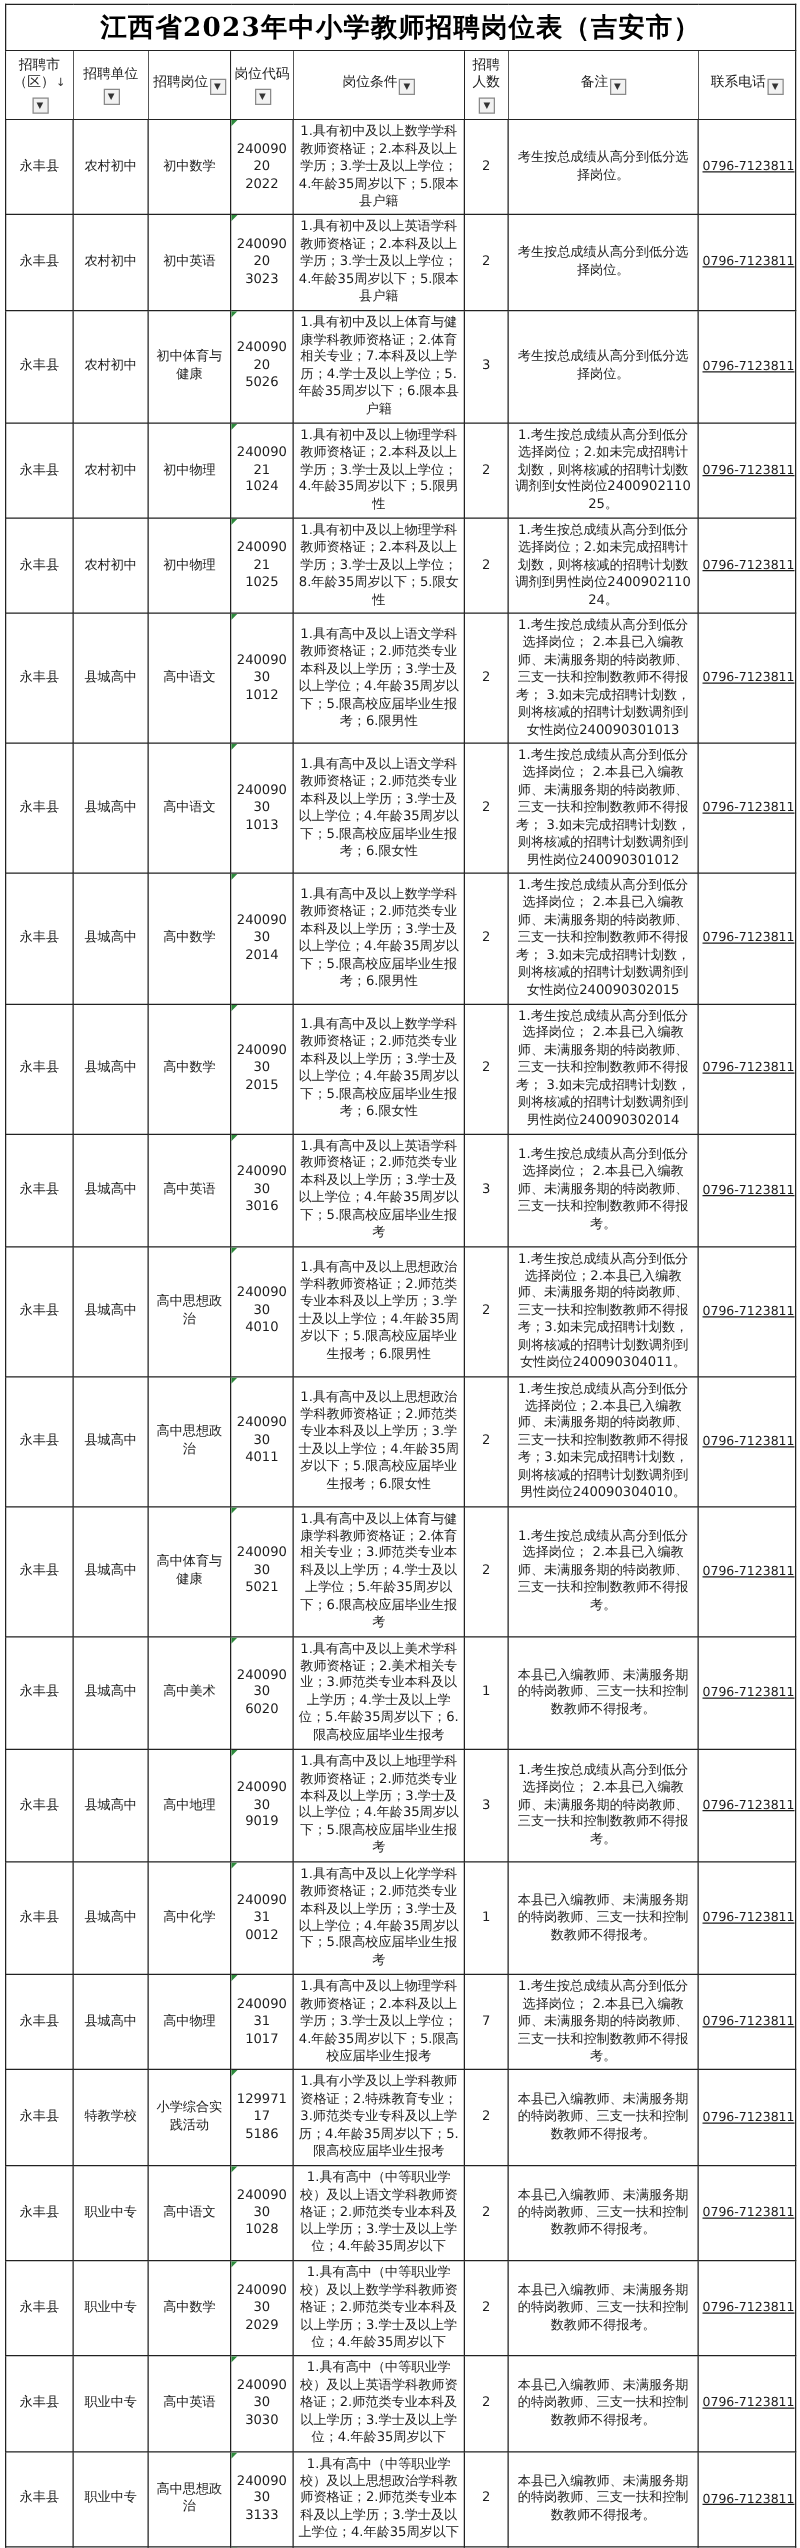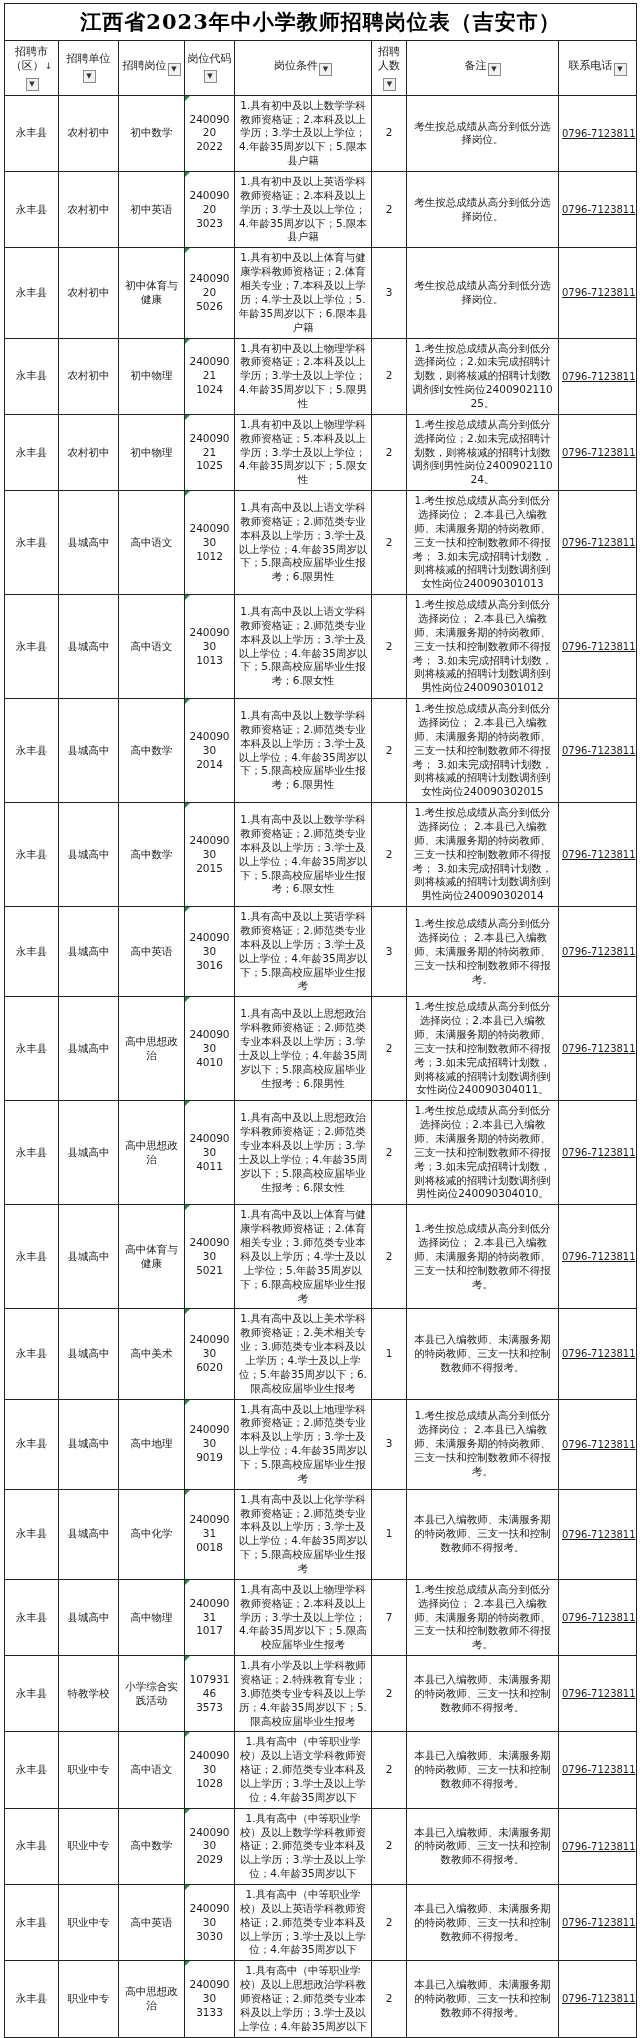--- a/index.html
+++ b/index.html
@@ -129,21 +129,21 @@
     <td class="c phone">0796-7123811</td>
   </tr>
         <tr>
     <td class="c">永丰县</td>
     <td class="c">农村初中</td>
     <td class="c">初中物理</td>
     <td class="code">
       <span class="codeline">24009021</span>
       <span class="codeline">1025</span>
     </td>
-    <td class="l">1.具有初中及以上物理学科教师资格证；5.本科及以上学历；3.学士及以上学位；4.年龄35周岁以下；5.限女性</td>
+    <td class="l">1.具有初中及以上物理学科教师资格证；2.本科及以上学历；3.学士及以上学位；8.年龄35周岁以下；5.限女性</td>
     <td class="c">2</td>
     <td class="l">1.考生按总成绩从高分到低分选择岗位；2.如未完成招聘计划数，则将核减的招聘计划数调剂到男性岗位240090211024。</td>
     <td class="c phone">0796-7123811</td>
   </tr>
         <tr>
     <td class="c">永丰县</td>
     <td class="c">县城高中</td>
     <td class="c">高中语文</td>
     <td class="code">
       <span class="codeline">24009030</span>
@@ -270,21 +270,21 @@
     <td class="c">3</td>
     <td class="l">1.考生按总成绩从高分到低分选择岗位； 2.本县已入编教师、未满服务期的特岗教师、三支一扶和控制数教师不得报考。</td>
     <td class="c phone">0796-7123811</td>
   </tr>
         <tr>
     <td class="c">永丰县</td>
     <td class="c">县城高中</td>
     <td class="c">高中化学</td>
     <td class="code">
       <span class="codeline">24009031</span>
-      <span class="codeline">0018</span>
+      <span class="codeline">0012</span>
     </td>
     <td class="l">1.具有高中及以上化学学科教师资格证；2.师范类专业本科及以上学历；3.学士及以上学位；4.年龄35周岁以下；5.限高校应届毕业生报考</td>
     <td class="c">1</td>
     <td class="l">本县已入编教师、未满服务期的特岗教师、三支一扶和控制数教师不得报考。</td>
     <td class="c phone">0796-7123811</td>
   </tr>
         <tr>
     <td class="c">永丰县</td>
     <td class="c">县城高中</td>
     <td class="c">高中物理</td>
@@ -295,22 +295,22 @@
     <td class="l">1.具有高中及以上物理学科教师资格证；2.本科及以上学历；3.学士及以上学位；4.年龄35周岁以下；5.限高校应届毕业生报考</td>
     <td class="c">7</td>
     <td class="l">1.考生按总成绩从高分到低分选择岗位； 2.本县已入编教师、未满服务期的特岗教师、三支一扶和控制数教师不得报考。</td>
     <td class="c phone">0796-7123811</td>
   </tr>
         <tr>
     <td class="c">永丰县</td>
     <td class="c">特教学校</td>
     <td class="c">小学综合实践活动</td>
     <td class="code">
-      <span class="codeline">10793146</span>
-      <span class="codeline">3573</span>
+      <span class="codeline">12997117</span>
+      <span class="codeline">5186</span>
     </td>
     <td class="l">1.具有小学及以上学科教师资格证；2.特殊教育专业；3.师范类专业专科及以上学历；4.年龄35周岁以下；5.限高校应届毕业生报考</td>
     <td class="c">2</td>
     <td class="l">本县已入编教师、未满服务期的特岗教师、三支一扶和控制数教师不得报考。</td>
     <td class="c phone">0796-7123811</td>
   </tr>
         <tr>
     <td class="c">永丰县</td>
     <td class="c">职业中专</td>
     <td class="c">高中语文</td>

